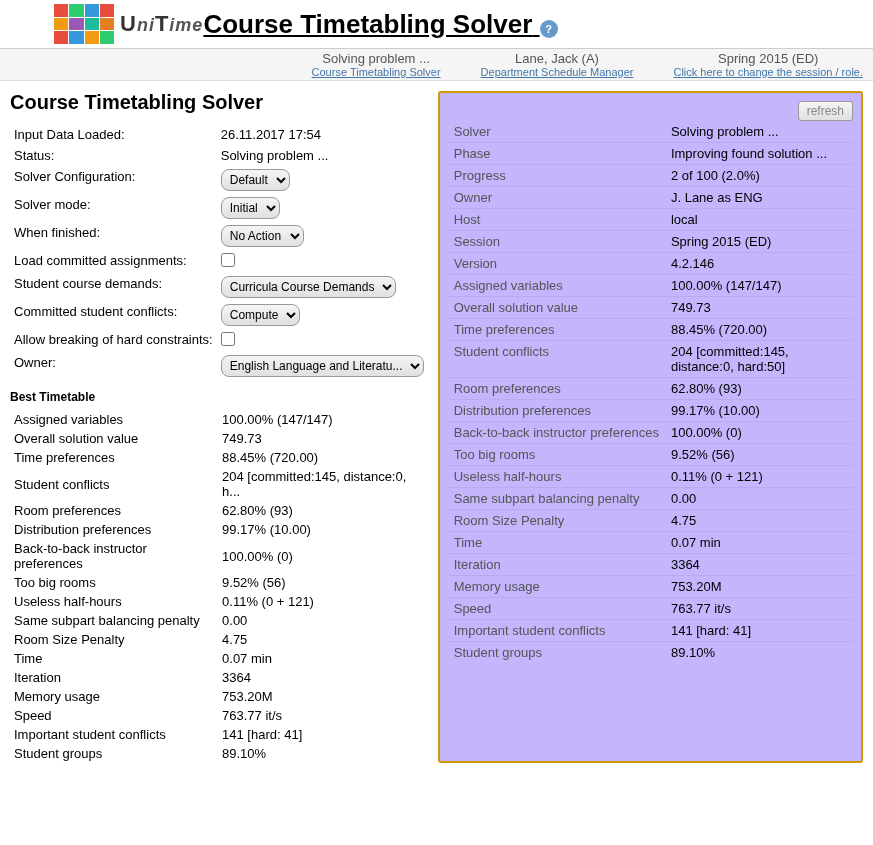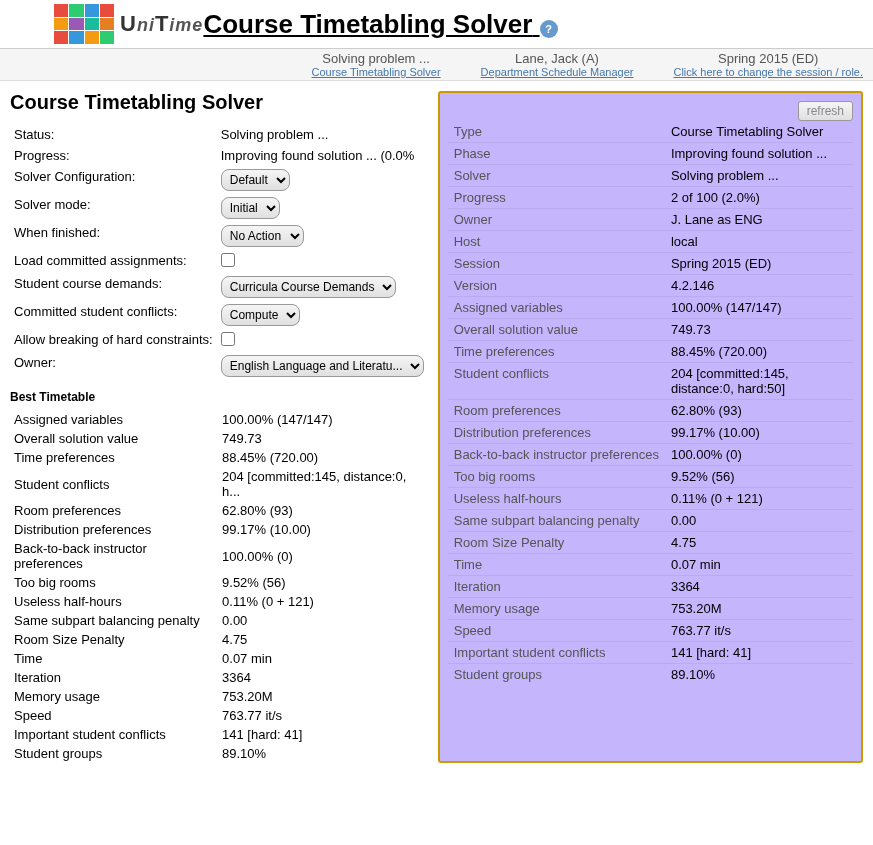--- a/index.html
+++ b/index.html
@@ -133,26 +133,26 @@
 </div>
 
 <div class="main-container">
 
   <div class="left-panel">
     <div class="page-title">Course Timetabling Solver</div>
 
     <table class="info-table">
       <tbody id="info-tbody">
           <tr>
+            <td class="label-cell">Input Data Loaded:</td>
+            <td class="value-cell">26.11.2017 17:54</td>
+          </tr>
+          <tr>
             <td class="label-cell">Status:</td>
             <td class="value-cell">Solving problem ...</td>
-          </tr>
-          <tr>
-            <td class="label-cell">Progress:</td>
-            <td class="value-cell">Improving found solution ... (0.0%</td>
           </tr>
           <tr>
             <td class="label-cell">Solver Configuration:</td>
             <td class="value-cell"><select class="form-select"><option>Default</option></select></td>
           </tr>
           <tr>
             <td class="label-cell">Solver mode:</td>
             <td class="value-cell"><select class="form-select"><option>Initial</option></select></td>
           </tr>
           <tr>
@@ -256,32 +256,28 @@
           </tr>
         </tbody>
     </table>
   </div>
 
   <div class="right-panel">
     <button class="refresh-btn">refresh</button>
     <table class="detail-table">
       <tbody id="detail-tbody">
           <tr>
-            <td class="d-label">Type</td>
-            <td class="d-value">Course Timetabling Solver</td>
+            <td class="d-label">Solver</td>
+            <td class="d-value">Solving problem ...</td>
           </tr>
           <tr>
             <td class="d-label">Phase</td>
             <td class="d-value">Improving found solution ...</td>
           </tr>
           <tr>
-            <td class="d-label">Solver</td>
-            <td class="d-value">Solving problem ...</td>
-          </tr>
-          <tr>
             <td class="d-label">Progress</td>
             <td class="d-value">2 of 100 (2.0%)</td>
           </tr>
           <tr>
             <td class="d-label">Owner</td>
             <td class="d-value">J. Lane as ENG</td>
           </tr>
           <tr>
             <td class="d-label">Host</td>
             <td class="d-value">local</td>

